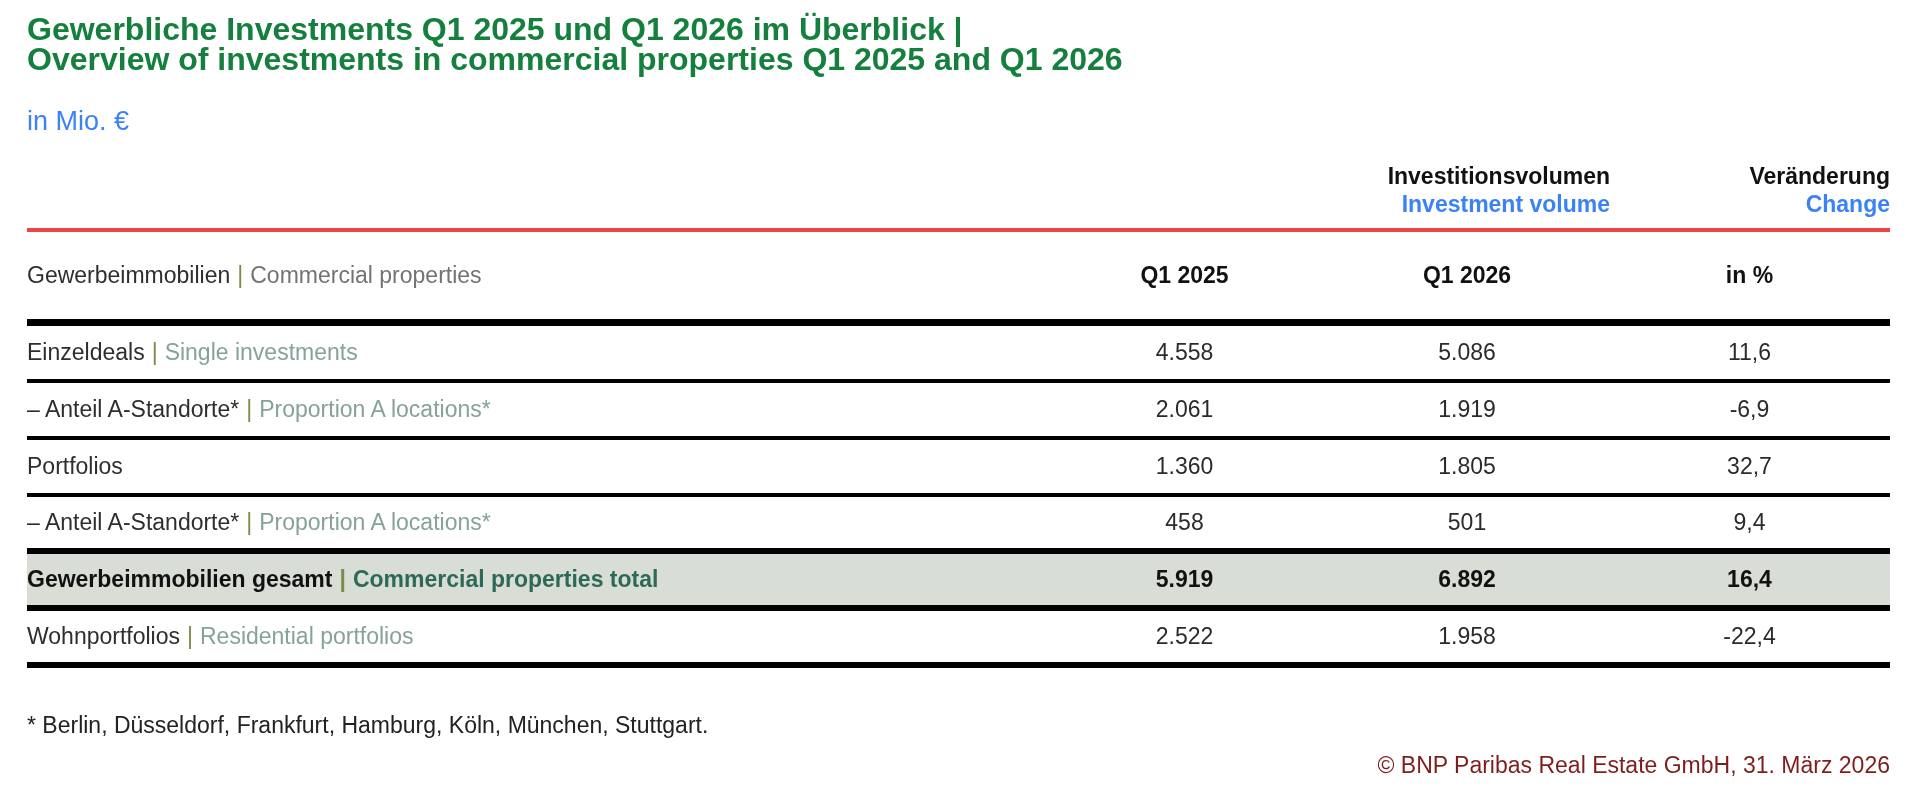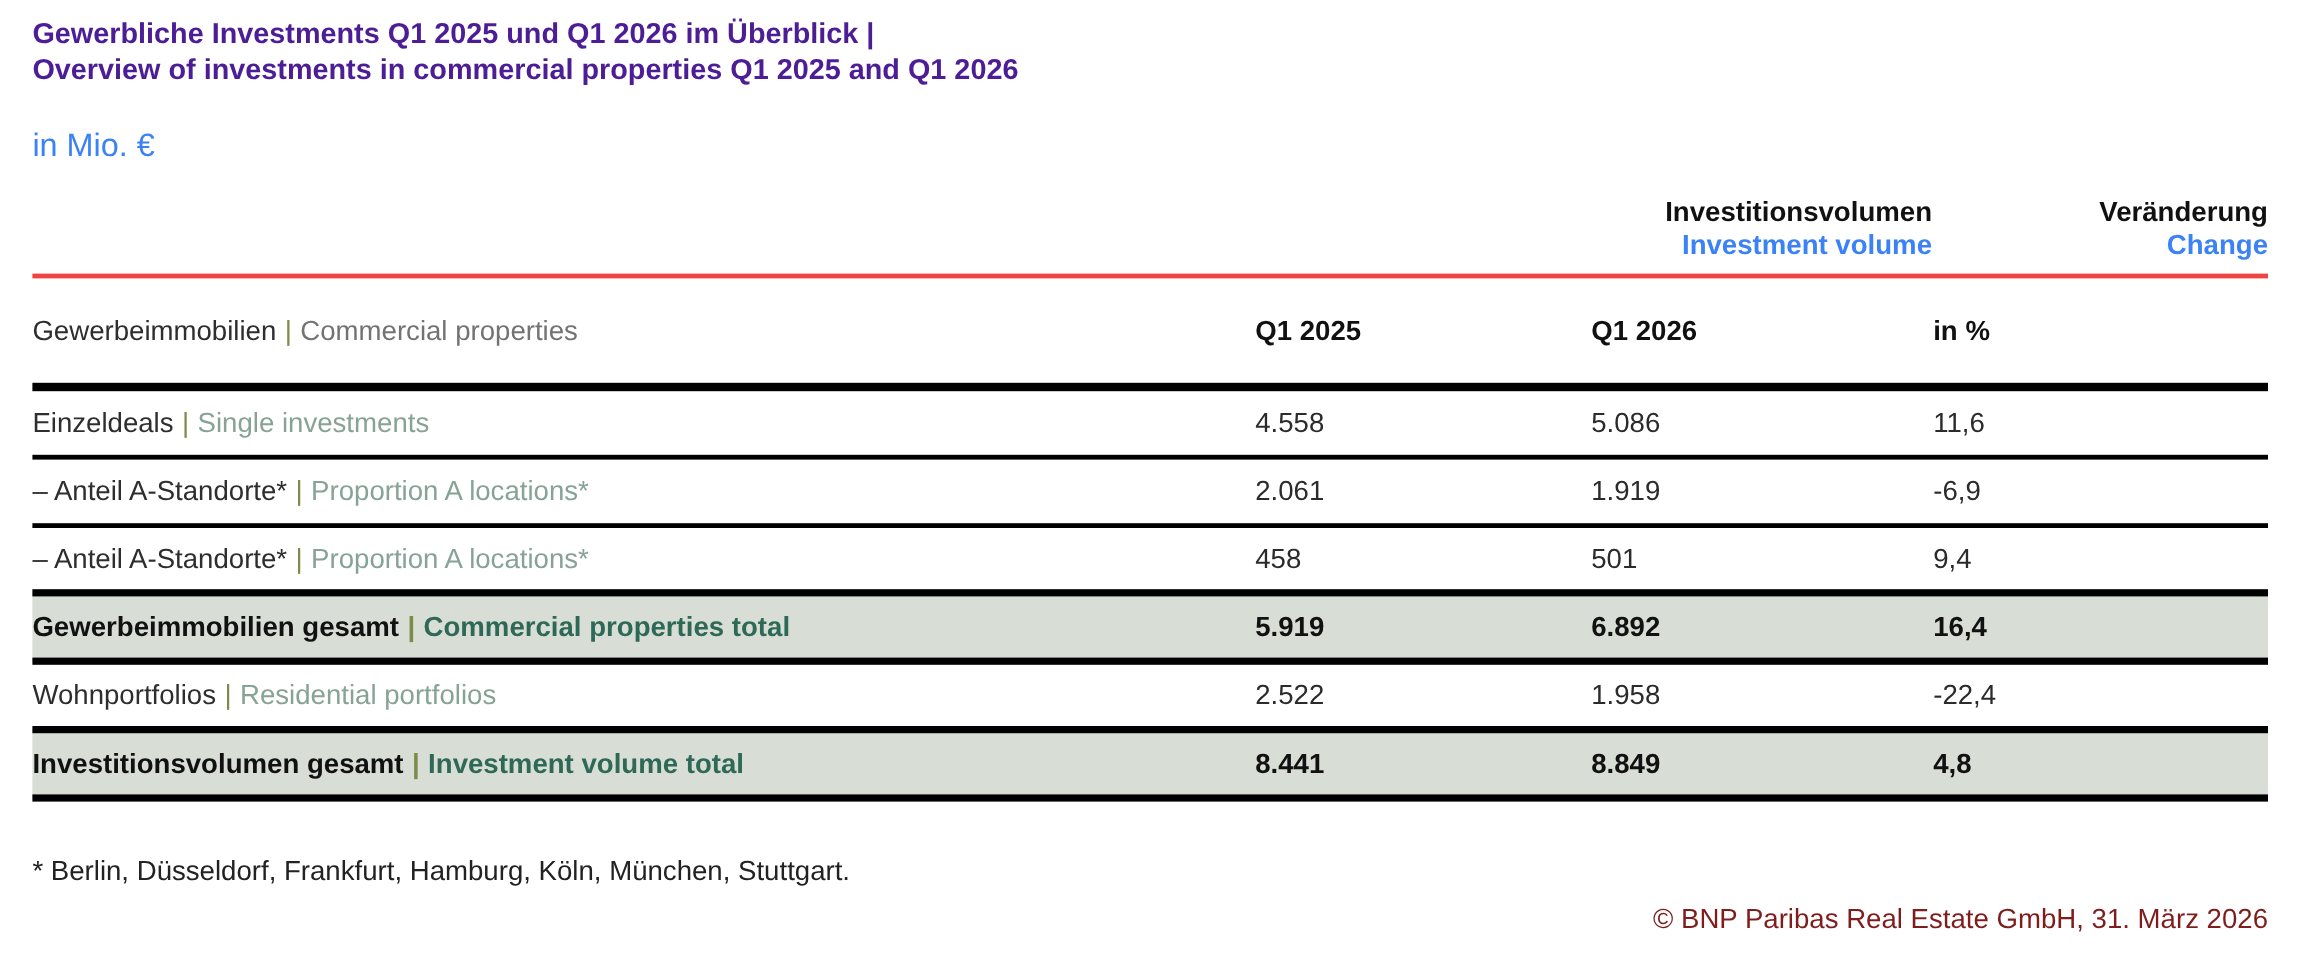--- a/index.html
+++ b/index.html
@@ -5,21 +5,21 @@
   html, body { margin:0; padding:0; background:#ffffff; }
   body {
     width:1920px; height:794px;
     font-family:"Liberation Sans", sans-serif;
     color:#1d1d1d;
     position:relative;
     overflow:hidden;
   }
   .title {
     position:absolute; left:27px; top:14px;
-    font-size:24px; font-weight:bold; line-height:30px; color:#4c1d95;
+    font-size:32px; font-weight:bold; line-height:30px; color:#15803d;
     white-space:pre-line;
   }
   .unit {
     position:absolute; left:27px; top:106px;
     font-size:27px; color:#3b82f6;
   }
   table.invest {
     position:absolute; left:27px; top:143px;
     width:1863px; border-collapse:collapse; table-layout:fixed;
     font-size:23px;
@@ -40,21 +40,21 @@
 
   tr.cat-row td, tr.cat-row th {
     height:85px; vertical-align:middle;
     border-bottom:7px solid #000;
     background:#fff;
   }
   tr.cat-row .label-cell { text-align:left; font-weight:normal; }
   tr.cat-row .num { font-weight:bold; color:#111; }
 
   td.label-cell { text-align:left; padding-left:0; }
-  td.num { text-align:left; padding-right:2px; color:#2b2b2b; }
+  td.num { text-align:center; padding-right:2px; color:#2b2b2b; }
 
   tr.data-row td { height:51px; vertical-align:middle; border-bottom:4px solid #000; background:#fff; }
   tr.data-row.thick td { height:49px; border-bottom:6px solid #000; }
   tr.total-row td {
     height:49px; vertical-align:middle; border-bottom:6px solid #000;
     background:#d8ddd6; font-weight:bold;margin-left:24px;
   }
   tr.total-row td.num { color:#111; }
 
   .de  { color:#2e2e2e; }
@@ -114,41 +114,41 @@
       <td class="num">4.558</td>
       <td class="num">5.086</td>
       <td class="num">11,6</td>
     </tr>
     <tr class="data-row">
       <td class="label-cell"><span class="de">– Anteil A-Standorte*</span><span class="sep">|</span><span class="en">Proportion A locations*</span></td>
       <td class="num">2.061</td>
       <td class="num">1.919</td>
       <td class="num">-6,9</td>
     </tr>
+    <tr class="data-row">
+      <td class="label-cell"><span class="de">Portfolios</span><span class="sep"></span><span class="en"></span></td>
+      <td class="num">1.360</td>
+      <td class="num">1.805</td>
+      <td class="num">32,7</td>
+    </tr>
     <tr class="data-row thick">
       <td class="label-cell"><span class="de">– Anteil A-Standorte*</span><span class="sep">|</span><span class="en">Proportion A locations*</span></td>
       <td class="num">458</td>
       <td class="num">501</td>
       <td class="num">9,4</td>
     </tr>
     <tr class="total-row">
       <td class="label-cell"><span class="de">Gewerbeimmobilien gesamt</span><span class="sep">|</span><span class="en">Commercial properties total</span></td>
       <td class="num">5.919</td>
       <td class="num">6.892</td>
       <td class="num">16,4</td>
     </tr>
     <tr class="data-row thick">
       <td class="label-cell"><span class="de">Wohnportfolios</span><span class="sep">|</span><span class="en">Residential portfolios</span></td>
       <td class="num">2.522</td>
       <td class="num">1.958</td>
       <td class="num">-22,4</td>
     </tr>
-    <tr class="total-row">
-      <td class="label-cell"><span class="de">Investitionsvolumen gesamt</span><span class="sep">|</span><span class="en">Investment volume total</span></td>
-      <td class="num">8.441</td>
-      <td class="num">8.849</td>
-      <td class="num">4,8</td>
-    </tr>
   </tbody>
 </table>
 
 <div class="footnote">* Berlin, Düsseldorf, Frankfurt, Hamburg, Köln, München, Stuttgart.</div>
 <div class="credit">© BNP Paribas Real Estate GmbH, 31. März 2026</div>
 
 </body></html>

